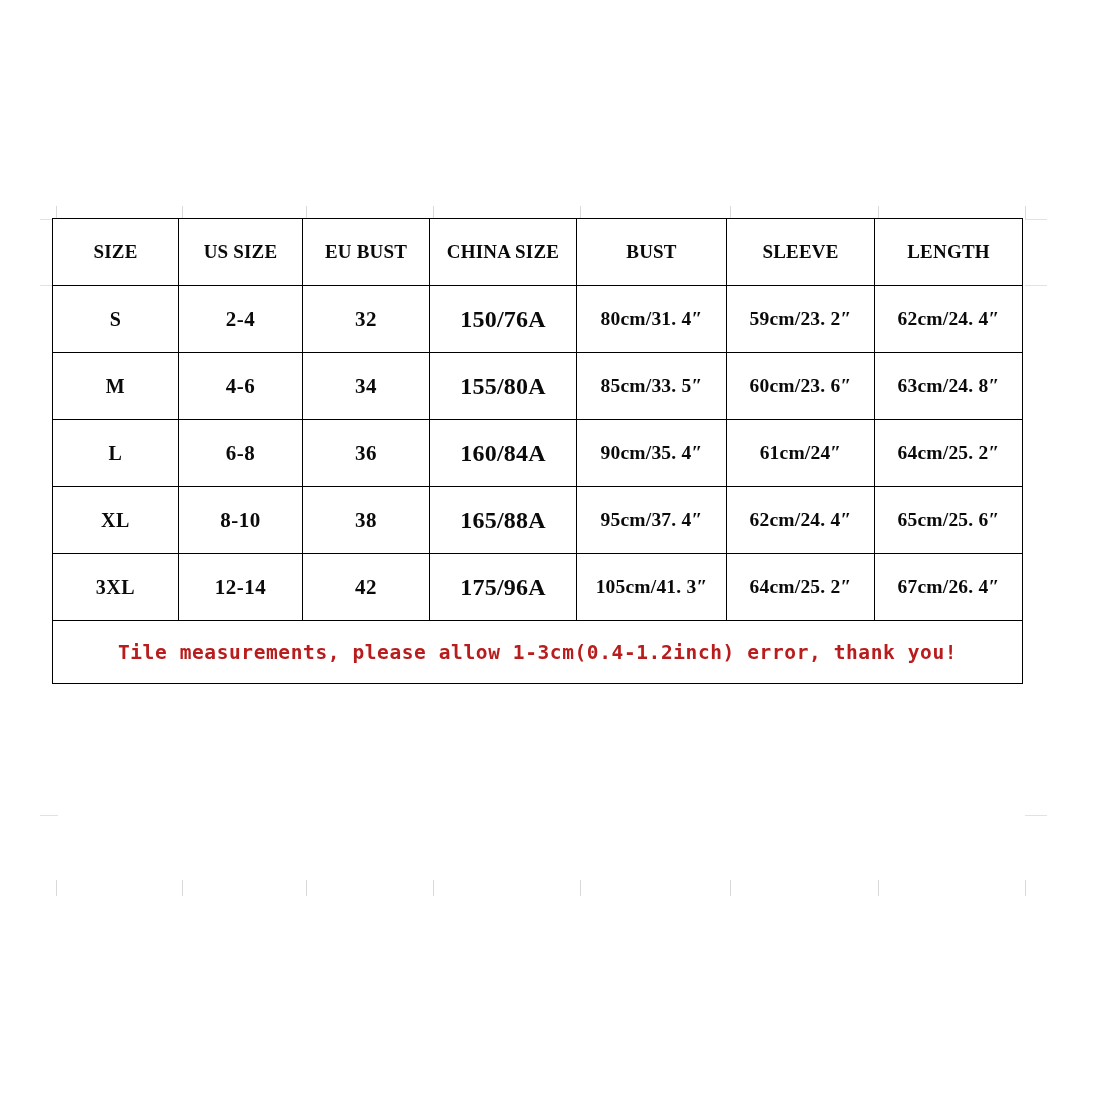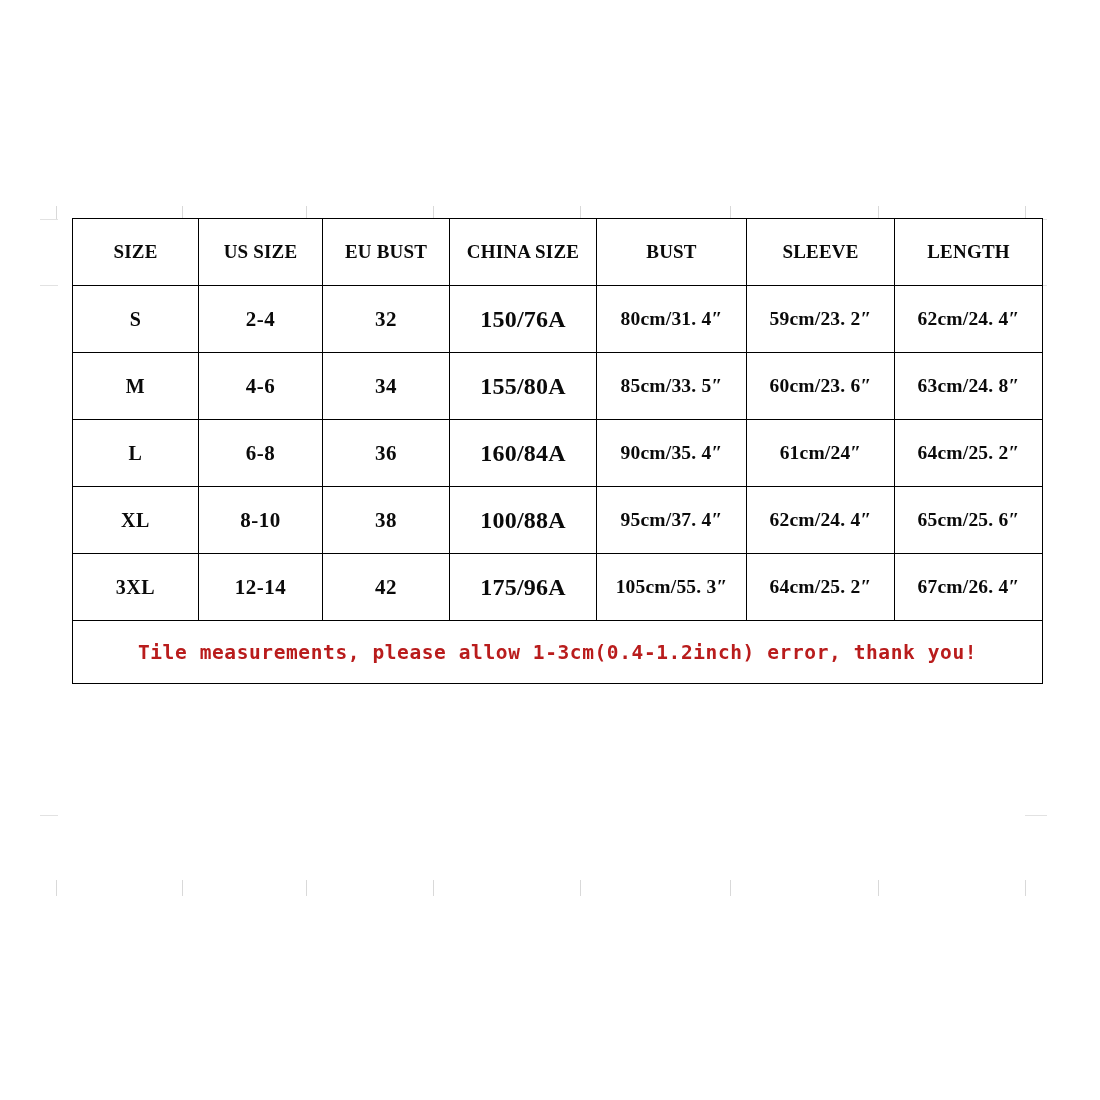--- a/index.html
+++ b/index.html
@@ -31,21 +31,21 @@
   }
   .stub-h {
     position: absolute;
     height: 1px;
     background: #e2e2e2;
   }
 
   
   #chart-wrap {
     position: absolute;
-    left: 72px;
+    left: 52px;
     top: 218px;
     width: 970px;
   }
   table.size-table {
     border-collapse: collapse;
     table-layout: fixed;
     width: 970px;
     background: #ffffff;
   }
   table.size-table td,
@@ -177,31 +177,31 @@
         <td class="col-eu">36</td>
         <td class="col-china">160/84A</td>
         <td class="col-meas">90cm/35. 4″</td>
         <td class="col-meas">61cm/24″</td>
         <td class="col-meas">64cm/25. 2″</td>
       </tr>
       <tr>
         <td class="col-size">XL</td>
         <td class="col-us">8-10</td>
         <td class="col-eu">38</td>
-        <td class="col-china">100/88A</td>
+        <td class="col-china">165/88A</td>
         <td class="col-meas">95cm/37. 4″</td>
         <td class="col-meas">62cm/24. 4″</td>
         <td class="col-meas">65cm/25. 6″</td>
       </tr>
       <tr>
         <td class="col-size">3XL</td>
         <td class="col-us">12-14</td>
         <td class="col-eu">42</td>
         <td class="col-china">175/96A</td>
-        <td class="col-meas">105cm/55. 3″</td>
+        <td class="col-meas">105cm/41. 3″</td>
         <td class="col-meas">64cm/25. 2″</td>
         <td class="col-meas">67cm/26. 4″</td>
       </tr>
       <tr class="note-row">
         <td colspan="7">Tile measurements, please allow 1-3cm(0.4-1.2inch) error, thank you!</td>
       </tr>
     </tbody>
   </table>
 </div>
 

